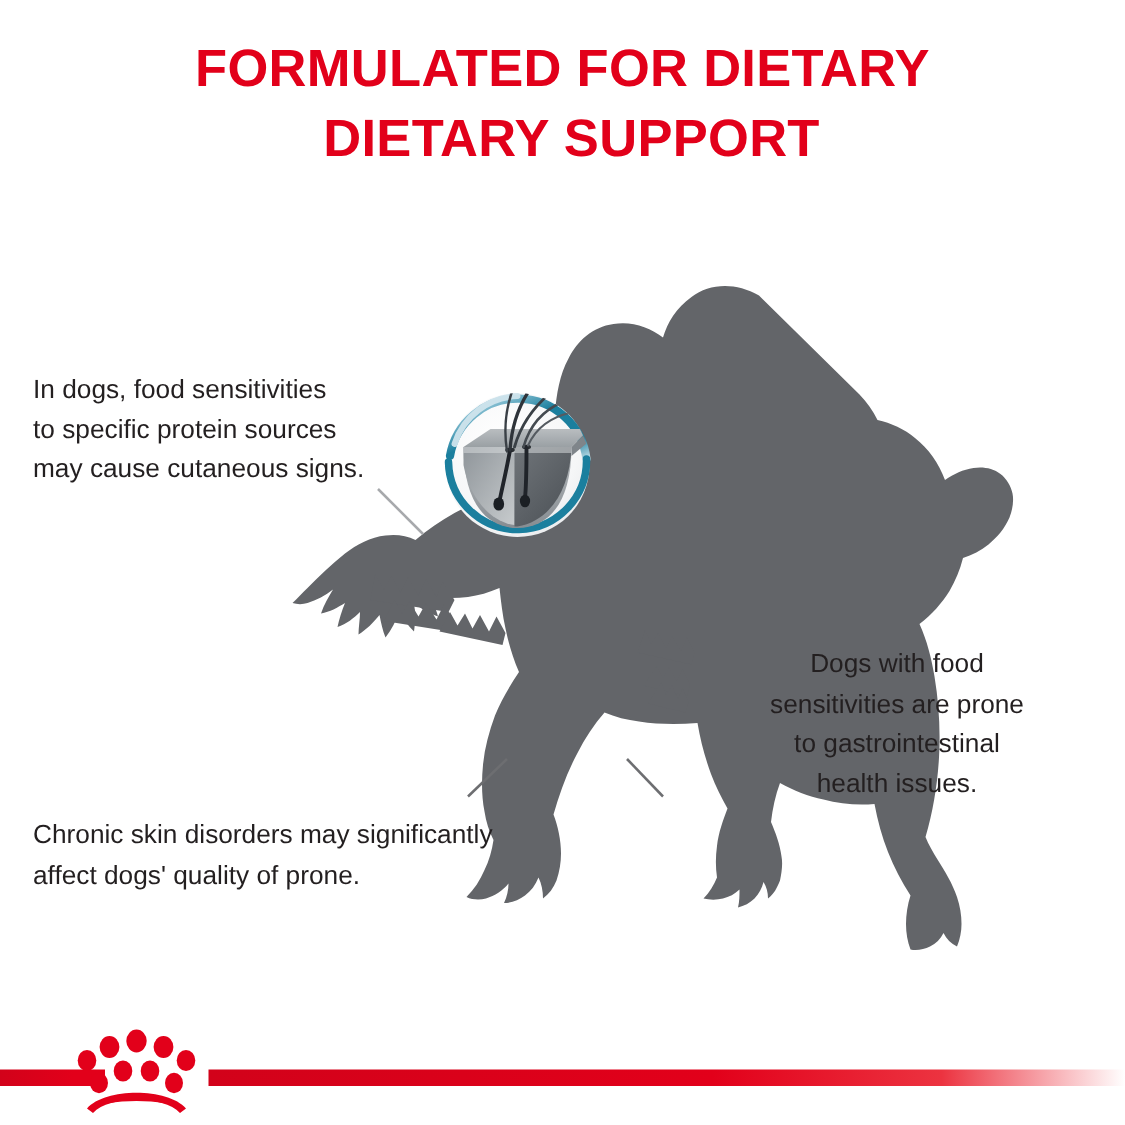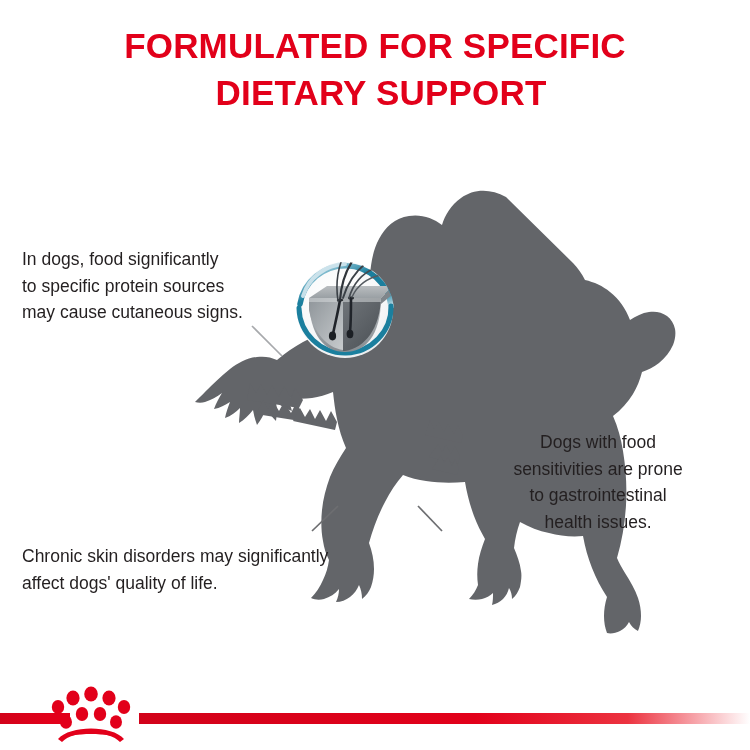--- a/index.html
+++ b/index.html
@@ -121,21 +121,21 @@
     width: 92px;
     height: 62px;
   }
 </style>
 </head>
 <body>
 
 <div id="stage">
 
   <div class="headline">
-    <span class="l1">FORMULATED FOR SPECIFIC</span>
+    <span class="l1">FORMULATED FOR DIETARY</span>
     <span class="l2">DIETARY SUPPORT</span>
   </div>
 
   <svg id="dog" viewBox="0 0 750 750" aria-hidden="true">
     <g fill="#636569">
 
       <path d="M506,197
                c-16,-9 -33,-8 -45,1
                c-10,7 -16,17 -19,27
                c-9,-7 -21,-11 -33,-9
@@ -357,31 +357,31 @@
       <ellipse cx="67" cy="86" rx="3.4" ry="4.2" fill="#1b1f24"></ellipse>
 
       <path d="M57,52 C58,38 62,24 70,12" stroke="#2f343a" stroke-width="2.2" fill="none" stroke-linecap="round"></path>
       <path d="M60,50 C64,36 72,24 84,14" stroke="#3a4046" stroke-width="1.9" fill="none" stroke-linecap="round"></path>
       <path d="M66,50 C70,36 78,26 92,20" stroke="#454b51" stroke-width="1.7" fill="none" stroke-linecap="round"></path>
       <path d="M69,49 C74,38 84,30 98,27" stroke="#555b61" stroke-width="1.4" fill="none" stroke-linecap="round"></path>
       <path d="M55,53 C53,40 54,26 58,14" stroke="#3a4046" stroke-width="1.6" fill="none" stroke-linecap="round"></path>
     </g>
   </svg>
 
-  <div class="anno anno-left">In dogs, food significantly
+  <div class="anno anno-left">In dogs, food sensitivities
 to specific protein sources
 may cause cutaneous signs.</div>
 
   <div class="anno anno-right">Dogs with food
 sensitivities are prone
 to gastrointestinal
 health issues.</div>
 
   <div class="anno anno-bottom">Chronic skin disorders may significantly
-affect dogs' quality of life.</div>
+affect dogs' quality of prone.</div>
 
   <div class="footer">
     <div class="bar-left"></div>
     <div class="bar-right"></div>
 
     <svg id="crown" viewBox="0 0 92 62" aria-hidden="true">
       <g fill="#e2001a">
 
         <ellipse cx="13" cy="25" rx="6.2" ry="7.0"></ellipse>
         <ellipse cx="28" cy="16" rx="6.6" ry="7.4"></ellipse>

